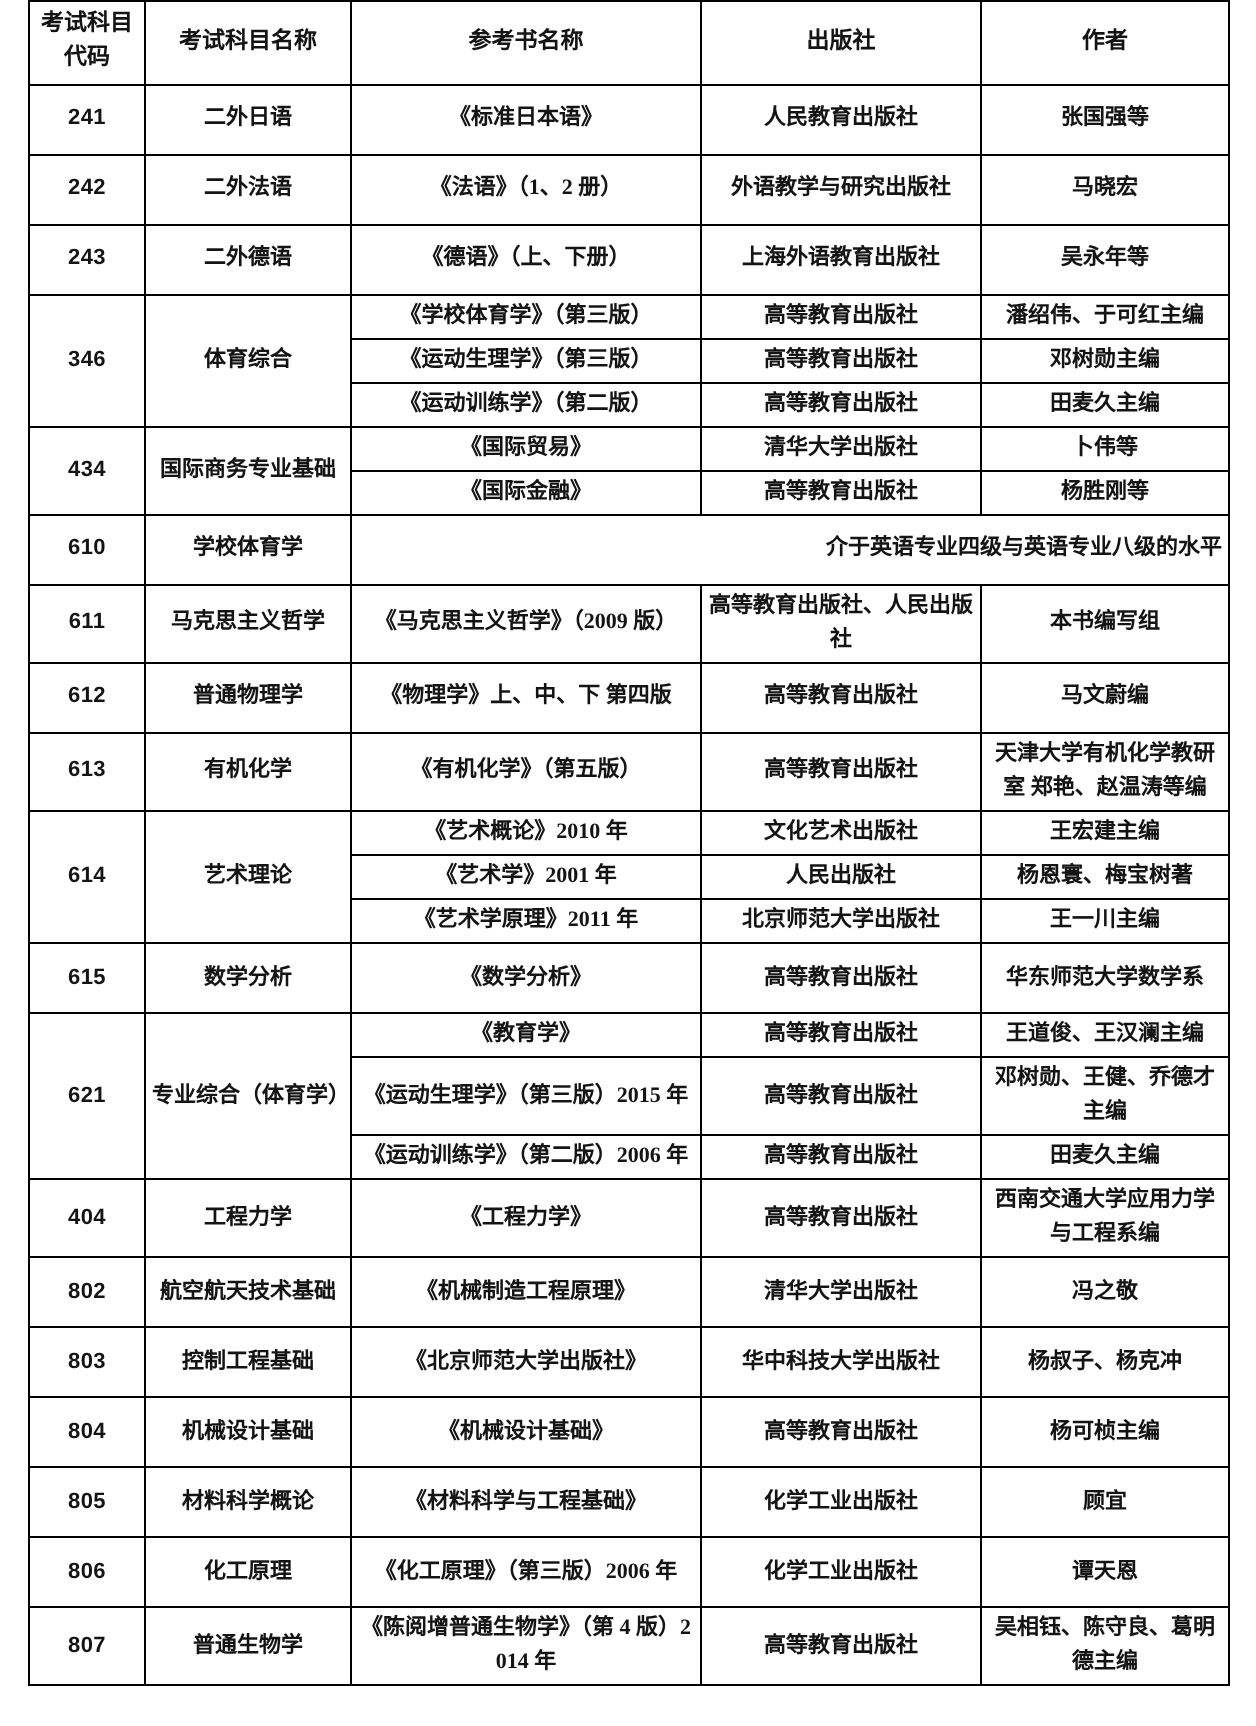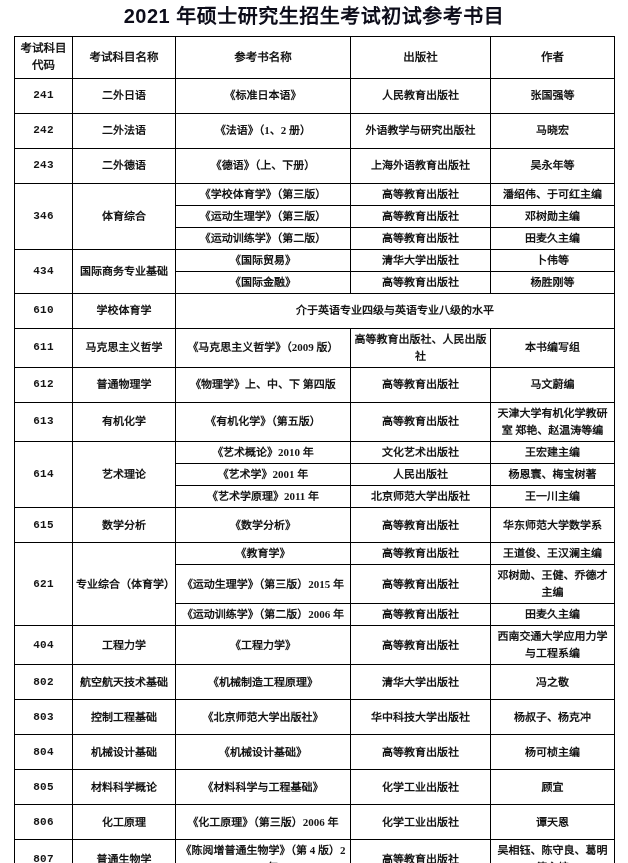--- a/index.html
+++ b/index.html
@@ -68,42 +68,41 @@
   }
 
   table.booklist thead th {
     font-size: 11.5px;
     font-weight: bold;
     padding: 3px 2px;
     line-height: 1.5;
   }
 
   table.booklist td.code {
-    font-family: Liberation Mono, monospace;
+    font-family: Liberation Sans, sans-serif;
     font-size: 11px;
     letter-spacing: 0.2px;
   }
 
   table.booklist td.wide {
-    text-align: center;
+    text-align: right;
   }
 
   
   table.booklist {
     border: 1.5px solid #000;
   }
 
   .tall-a td { height: 30px; }
 </style>
 </head>
 <body>
 
 <div id="page">
 
-  <div id="doc-title">2021 年硕士研究生招生考试初试参考书目</div>
 
   <div id="table-wrap">
     <table class="booklist">
       <colgroup>
         <col class="c-code">
         <col class="c-name">
         <col class="c-book">
         <col class="c-pub">
         <col class="c-author">
       </colgroup>

